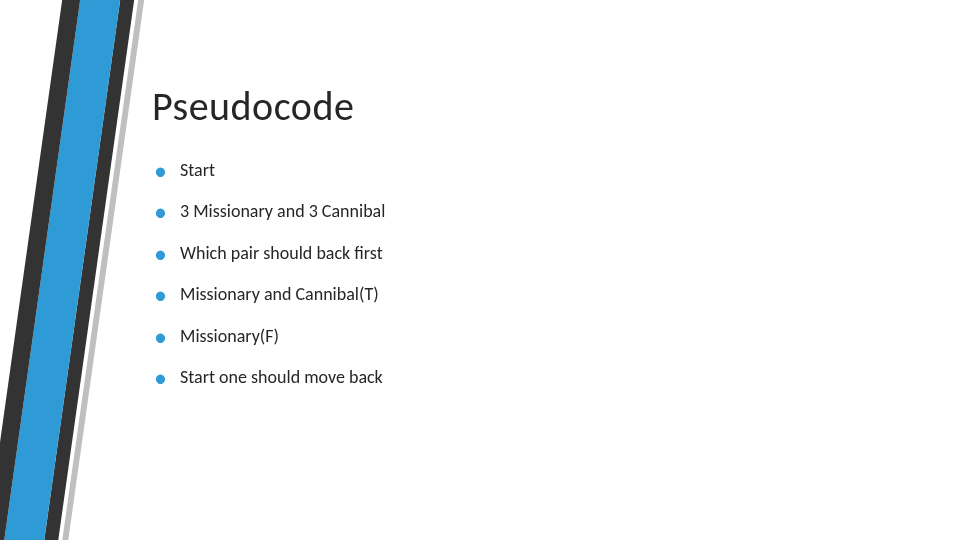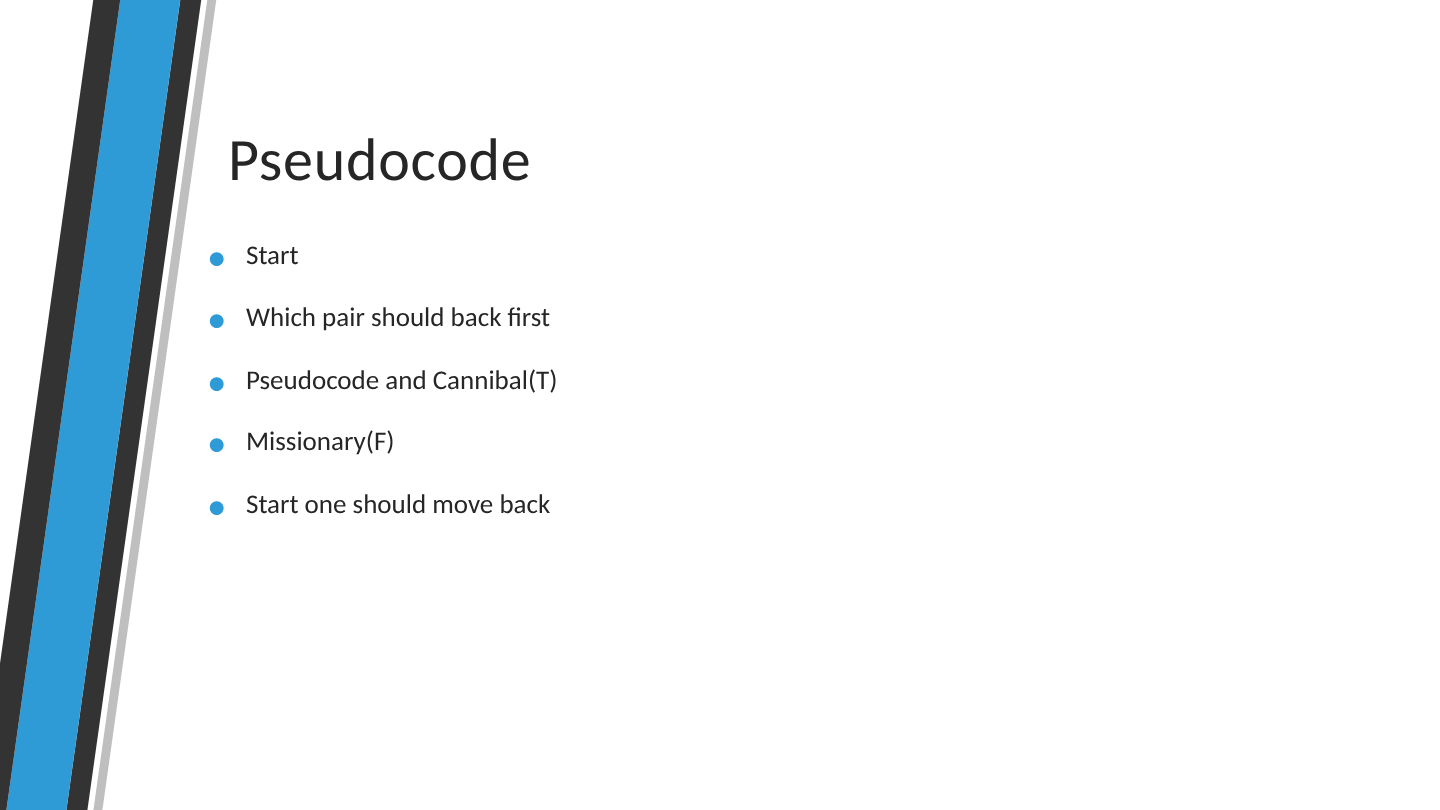--- a/index.html
+++ b/index.html
@@ -39,21 +39,21 @@
   .title {
     font-size: 40px;
     font-weight: 400;
     color: #262626;
     margin: 0 0 28px 0;
     letter-spacing: 0.5px;
     padding-left: 32px;
   }
   ul.bullets {
     list-style: none;
-    margin: 0;
+    margin: 16px;
     padding: 0 0 0 18px;
   }
   ul.bullets li {
     position: relative;
     font-size: 18px;
     line-height: 1.3;
     color: #262626;
     margin: 0 0 18px 0;
     padding-left: 26px;
   }
@@ -72,19 +72,20 @@
 <div class="slide">
   <div class="stripe dark1"></div>
   <div class="stripe blue"></div>
   <div class="stripe dark2"></div>
   <div class="stripe thin"></div>
 
   <div class="content">
     <h1 class="title">Pseudocode</h1>
     <ul class="bullets">
       <li> Start</li>
+      <li>3 Missionary and 3 Cannibal</li>
       <li>Which pair should back first</li>
-      <li> Pseudocode and Cannibal(T)</li>
+      <li> Missionary and Cannibal(T)</li>
       <li>Missionary(F)</li>
       <li>Start one should move back</li>
     </ul>
   </div>
 </div>
 
 </body></html>

